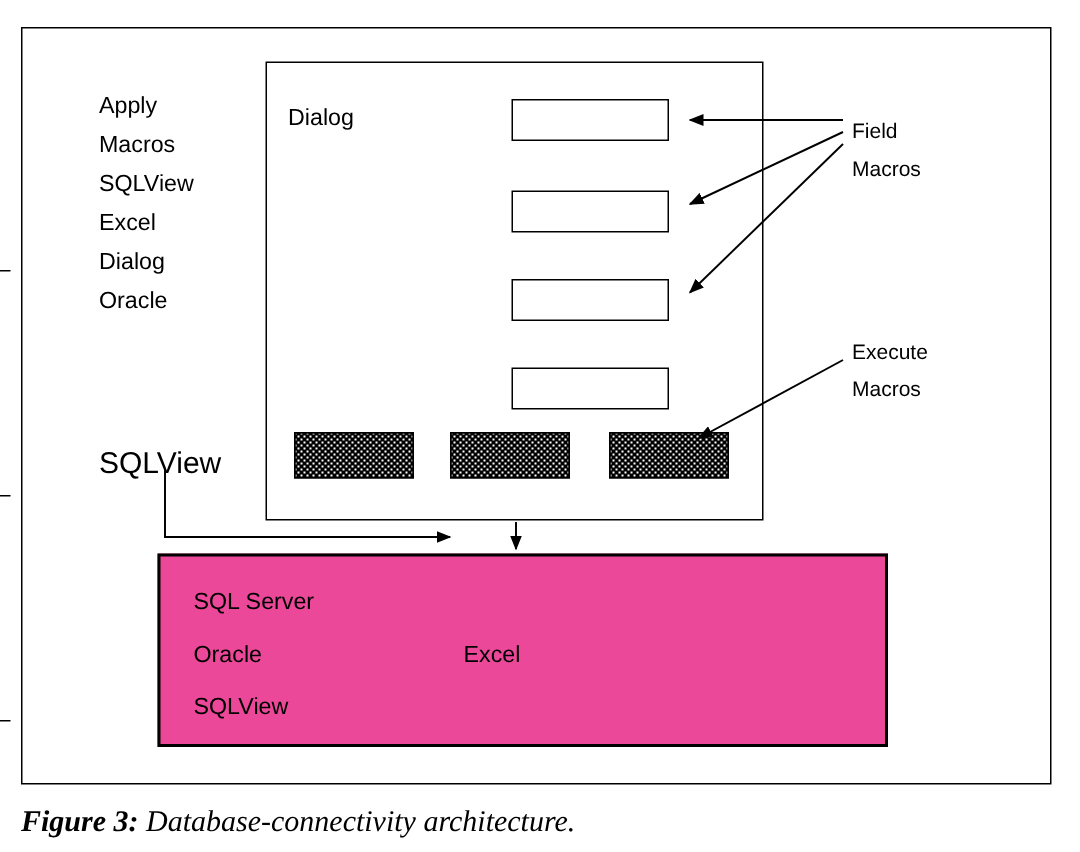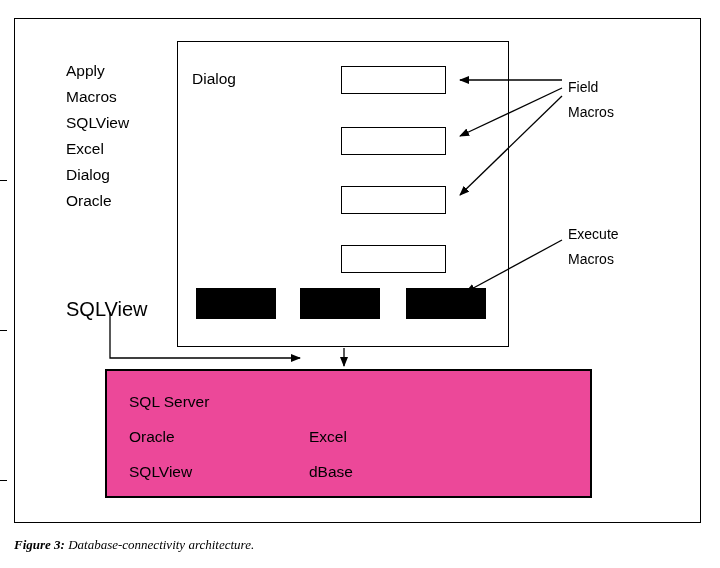--- a/index.html
+++ b/index.html
@@ -142,21 +142,21 @@
   }
   .db-cell.c0 { width: 180px; padding-left: 22px; }
   .db-cell.c1 { width: 186px; }
   .db-cell.c2 { width: 110px; }
 
   
   .caption {
     position: absolute;
     left: 14px;
     top: 537px;
-    font-size: 13px;
+    font-size: 20px;
     font-family: "Liberation Serif", serif;
   }
   .caption b {
     font-weight: bold;
     font-style: italic;
   }
   .caption i {
     font-style: italic;
   }
 
@@ -215,21 +215,20 @@
     <div class="db-grid">
       <div class="db-row">
         <div class="db-cell c0">SQL Server</div>
       </div>
       <div class="db-row">
         <div class="db-cell c0">Oracle</div>
         <div class="db-cell c2">Excel</div>
       </div>
       <div class="db-row">
         <div class="db-cell c0">SQLView</div>
-        <div class="db-cell c1">dBase</div>
       </div>
     </div>
   </div>
 
   <svg class="arrows" viewBox="0 0 720 568">
     <defs>
       <marker id="ah" markerWidth="10" markerHeight="8" refX="9" refY="4" orient="auto" markerUnits="userSpaceOnUse">
         <path d="M0,0 L10,4 L0,8 z" fill="#000000"></path>
       </marker>
     </defs>

